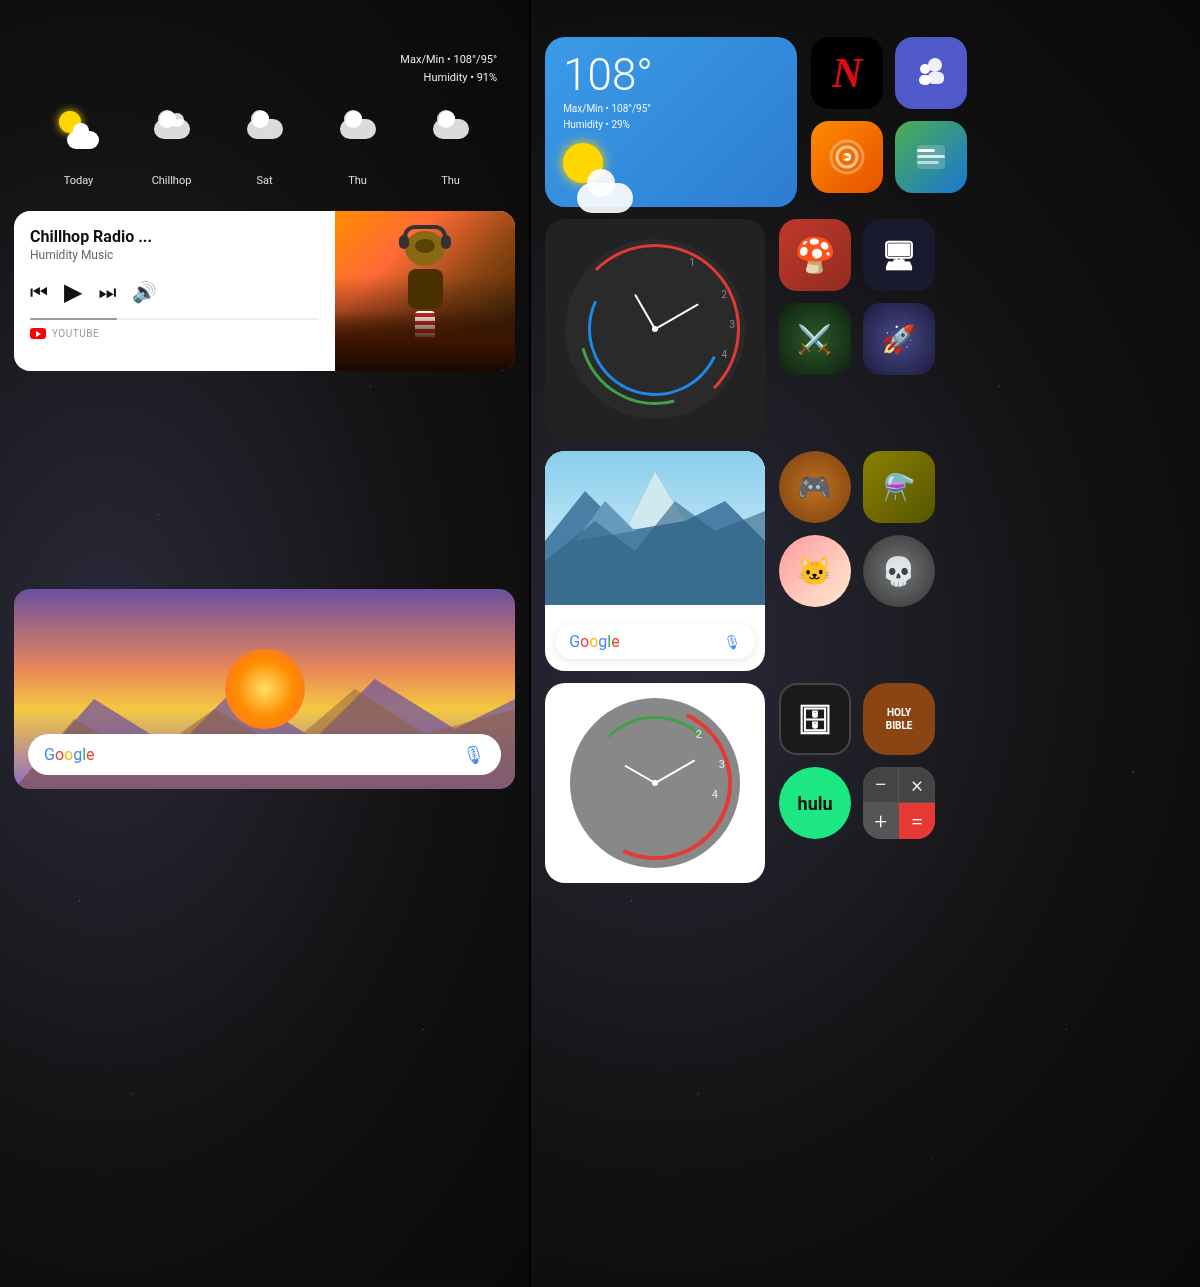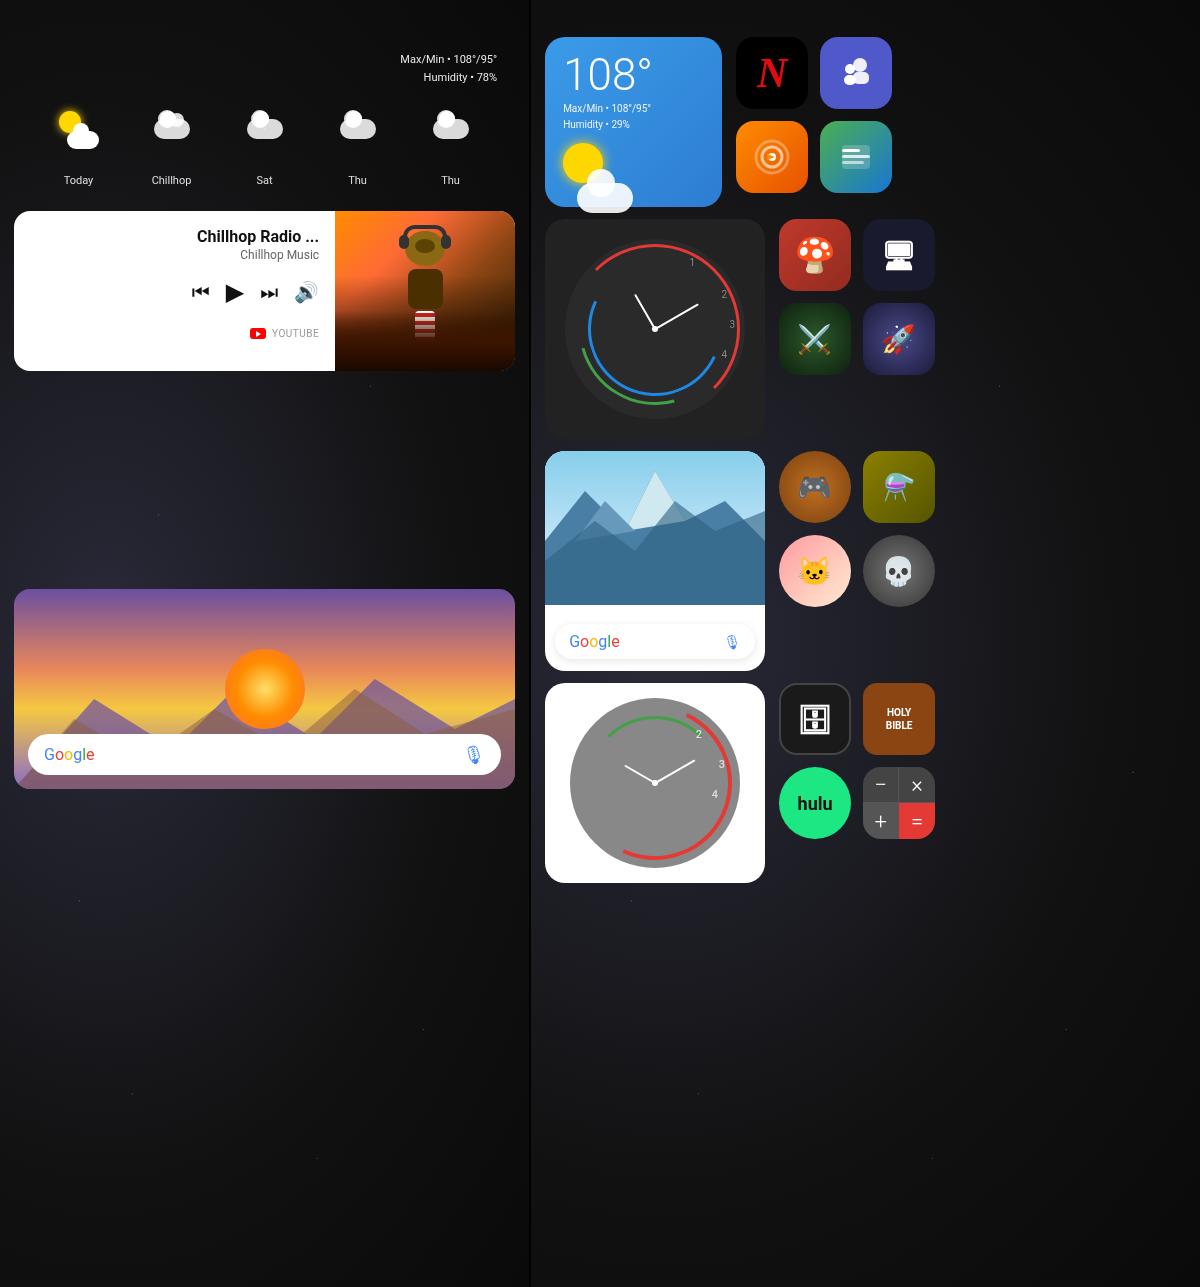--- a/index.html
+++ b/index.html
@@ -155,21 +155,20 @@
       overflow: hidden;
       display: flex;
       position: relative;
       height: 160px;
     }
     .music-info {
       flex: 1;
       padding: 16px;
       display: flex;
       flex-direction: column;
-      align-items: flex-end;
     }
     .music-title {
       font-size: 16px;
       font-weight: 700;
       color: #111;
     }
     .music-artist {
       font-size: 12px;
       color: #666;
       margin-top: 2px;
@@ -348,21 +347,21 @@
       color: #4285F4;
       font-size: 18px;
     }
 
     
     .weather-widget-small {
       background: linear-gradient(135deg, #3b9be8 0%, #2d7dd2 100%);
       border-radius: 20px;
       padding: 16px 18px;
       color: white;
-      width: 177px;
+      width: 252px;
       height: 170px;
     }
     .weather-temp-sm {
       font-size: 44px;
       font-weight: 300;
       line-height: 1;
     }
     .weather-details-sm {
       font-size: 10px;
       opacity: 0.9;
@@ -674,21 +673,21 @@
       <span>85%</span>
       <span>▪</span>
     </div>
   </div>
 
   <div class="weather-widget">
     <div class="weather-main">
       <div class="weather-temp">106°</div>
       <div class="weather-details">
         <div>Max/Min • 108°/95°</div>
-        <div>Humidity • 78%</div>
+        <div>Humidity • 91%</div>
       </div>
     </div>
     <div class="weather-forecast">
 
       <div class="forecast-item">
         <div class="sun-cloud">
           <div class="sun-circle"></div>
           <div class="cloud-shape"></div>
         </div>
         <div class="forecast-temp">110°</div>
@@ -734,21 +733,21 @@
         </div>
         <div class="forecast-temp">113°</div>
         <div class="forecast-day">Thu</div>
       </div>
     </div>
   </div>
 
   <div class="music-widget">
     <div class="music-info">
       <div class="music-title">Chillhop Radio ...</div>
-      <div class="music-artist">Chillhop Music</div>
+      <div class="music-artist">Humidity Music</div>
       <div class="music-controls">
         <span class="ctrl-btn">⏮</span>
         <span class="ctrl-btn play-btn">▶</span>
         <span class="ctrl-btn">⏭</span>
         <span class="ctrl-btn">🔊</span>
       </div>
       <div class="progress-bar"></div>
       <div class="youtube-label">
         <span class="yt-icon"></span>
         <span>YOUTUBE</span>
@@ -1053,21 +1052,21 @@
           </div>
         </div>
       </div>
 
       <div style="display:grid; grid-template-columns:1fr 1fr; gap:12px; align-content:start;">
 
         <div class="app-icon" style="background:#1a1a1a; border:2px solid #444; border-radius:18px;">
           <div style="font-size:28px;">🗄</div>
         </div>
 
-        <div class="app-icon" style="background:#8B4513; border-radius:14px; flex-direction:column; gap:0;">
+        <div class="app-icon" style="background:#8B4513; border-radius:24px; flex-direction:column; gap:0;">
           <div style="font-size:10px; font-weight:700; color:white; text-align:center; line-height:1.3;">HOLY<br>BIBLE</div>
         </div>
 
         <div class="app-icon" style="background:#1CE783; border-radius:38px;">
           <div style="font-size:18px; font-weight:700; color:#111;">hulu</div>
         </div>
 
         <div class="app-icon" style="background:#333; border-radius:18px; padding:0; overflow:hidden;">
           <div class="calc-grid">
             <div class="calc-btn calc-minus">−</div>

